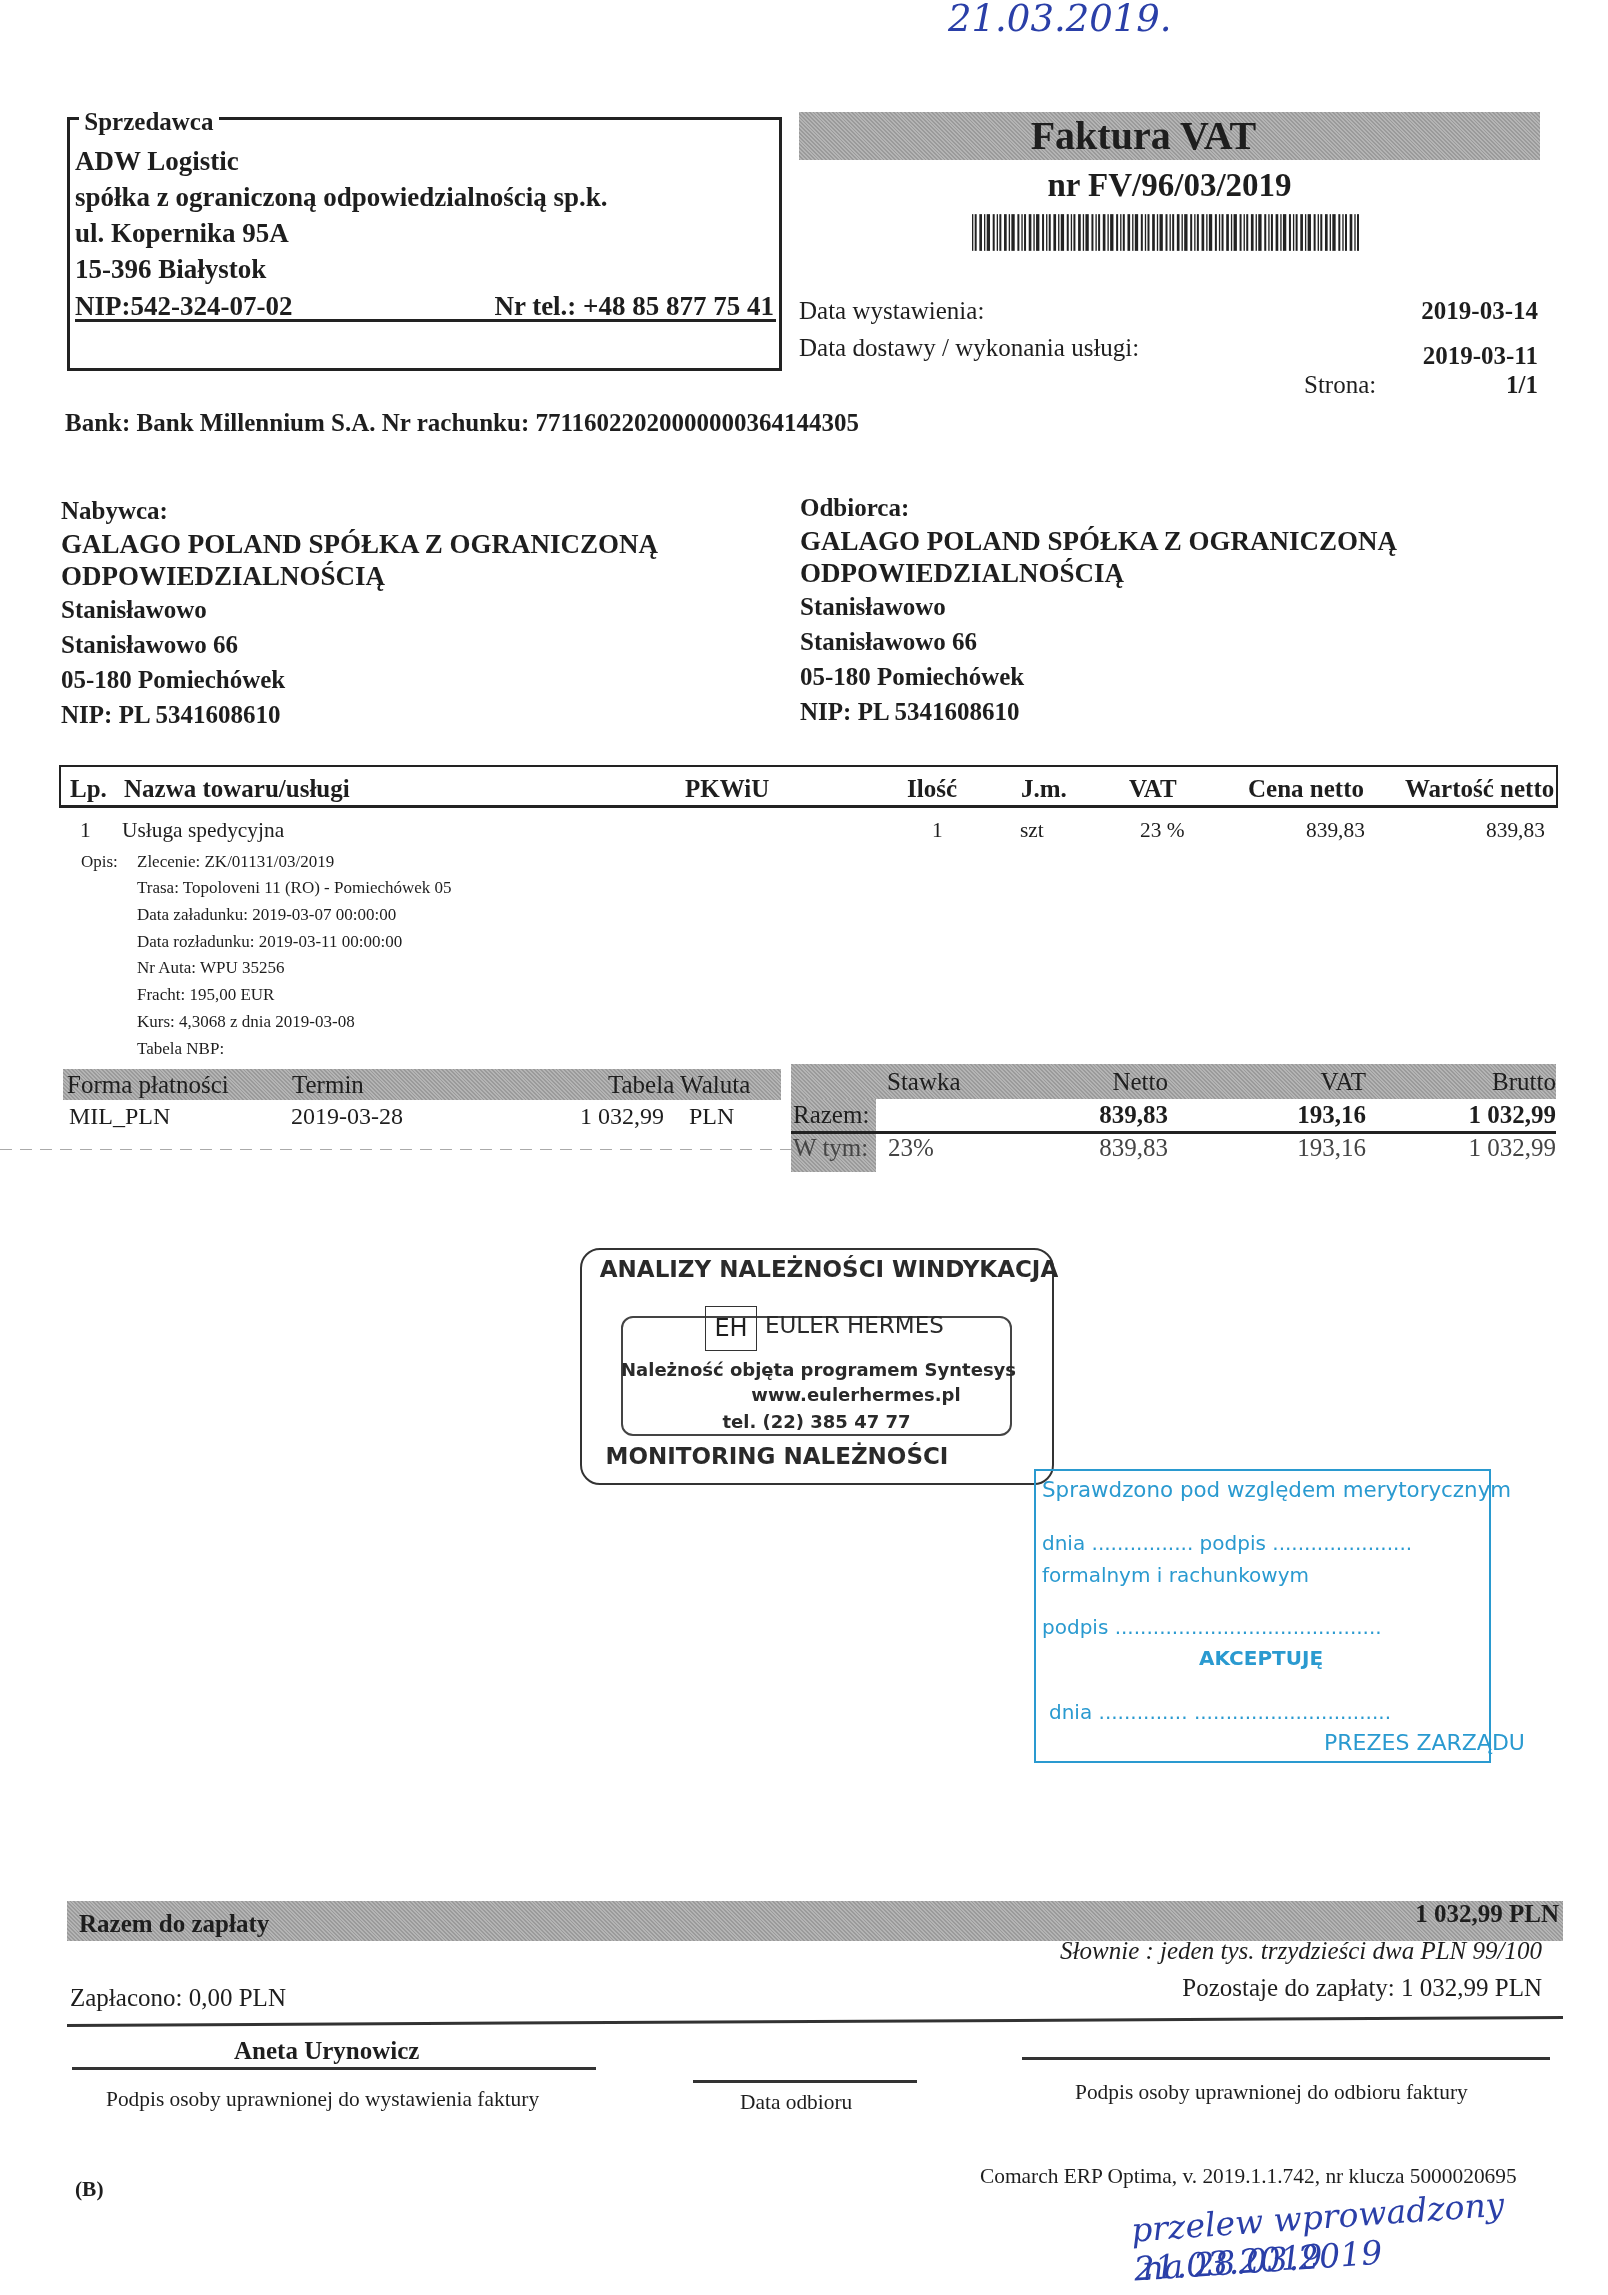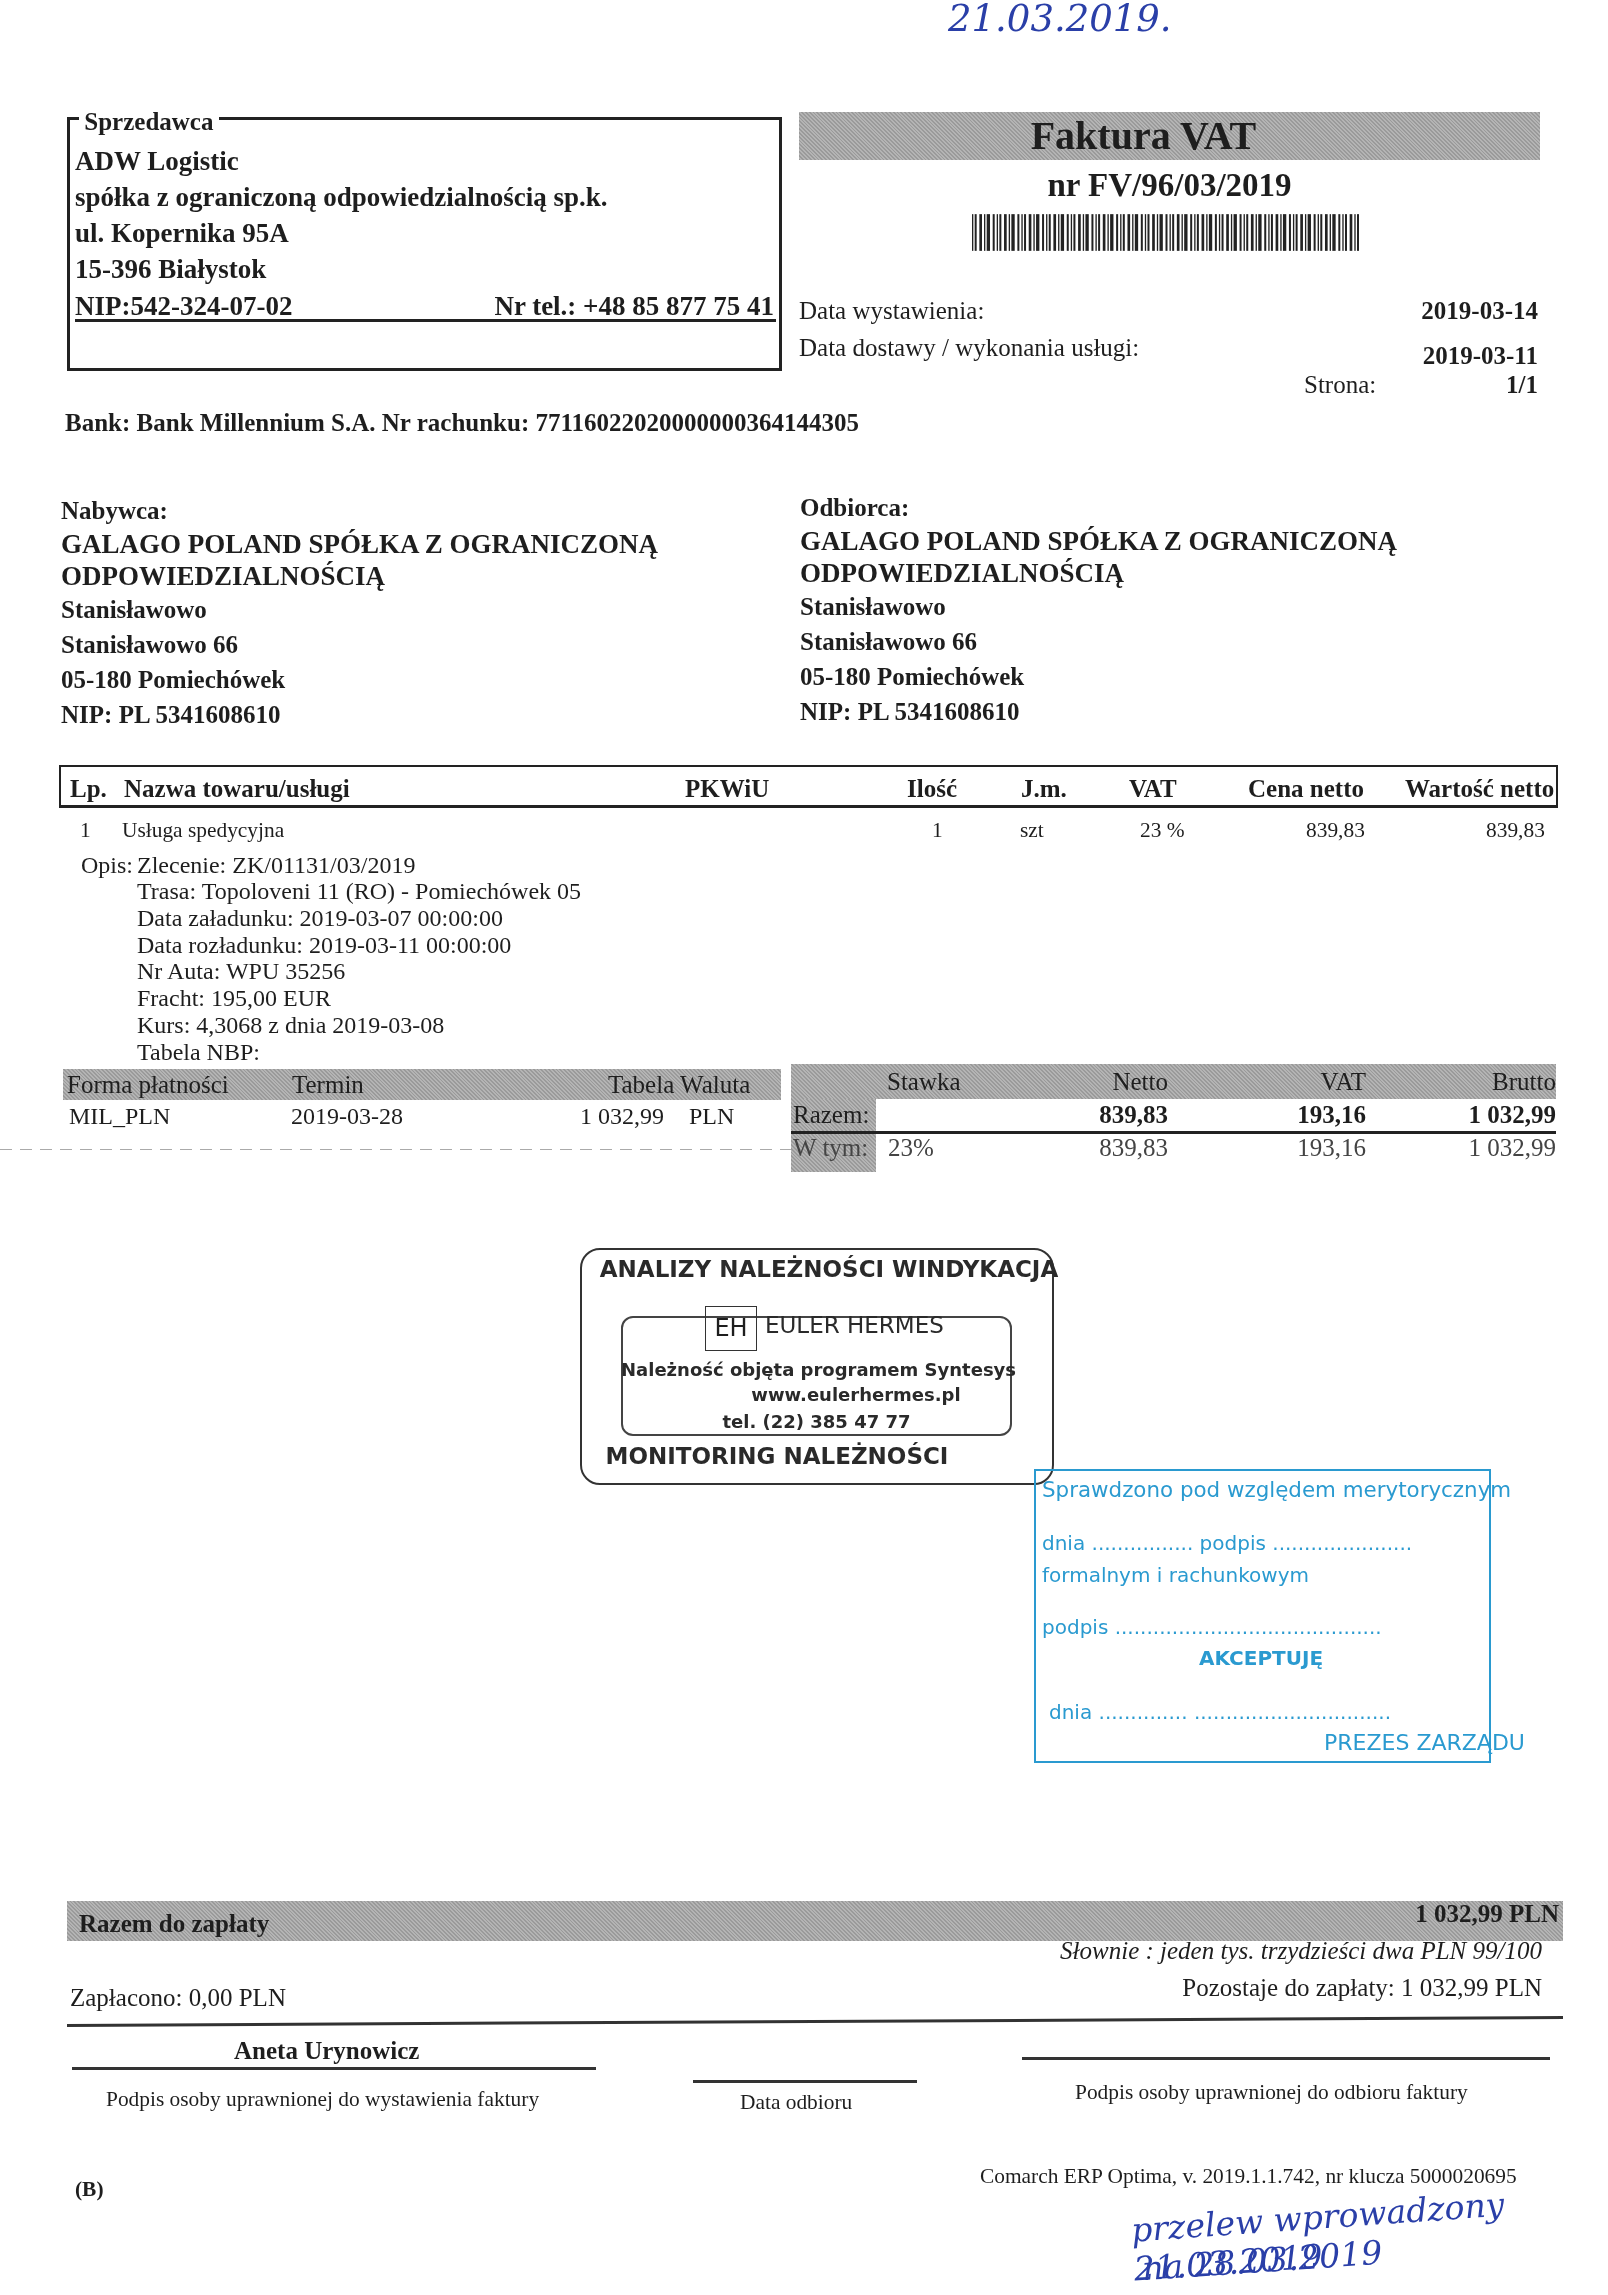--- a/index.html
+++ b/index.html
@@ -31,21 +31,21 @@
     #bank-line { left: 65px; top: 409px; font-size: 25px; font-weight: bold; white-space: nowrap; }
 
     .party { font-size: 25px; font-weight: bold; line-height: 35px; }
     .party .hdr { font-size: 25px; }
     .party .nm { font-size: 27px; line-height: 32px; }
 
     
     #items-head { left: 59px; top: 765px; width: 1499px; height: 43px; border: 2.7px solid #222; box-sizing: border-box; border-bottom-width: 3.3px; }
     .th { top: 775px; font-size: 25px; font-weight: bold; white-space: nowrap; }
     .td { top: 818px; font-size: 21.4px; white-space: nowrap; }
-    .desc { left: 137px; font-size: 24px; white-space: nowrap; }
+    .desc { left: 137px; font-size: 17px; white-space: nowrap; }
 
     
     #pay-band { left: 63px; top: 1069px; width: 718px; height: 31px; }
     #sum-band { left: 791px; top: 1064px; width: 765px; height: 35px; }
     #sum-band-left { left: 791px; top: 1099px; width: 85px; height: 73px; }
     .pay-h { top: 1069px; font-size: 25px; line-height: 31px; white-space: nowrap; }
     .pay-v { top: 1103px; font-size: 24px; white-space: nowrap; }
     .sum-h { top: 1066px; font-size: 25px; line-height: 31px; white-space: nowrap; text-align: right; }
     .sum-r { top: 1101px; font-size: 25px; font-weight: bold; white-space: nowrap; text-align: right; }
     .sum-w { top: 1134px; font-size: 25px; white-space: nowrap; text-align: right; color: #444; }

